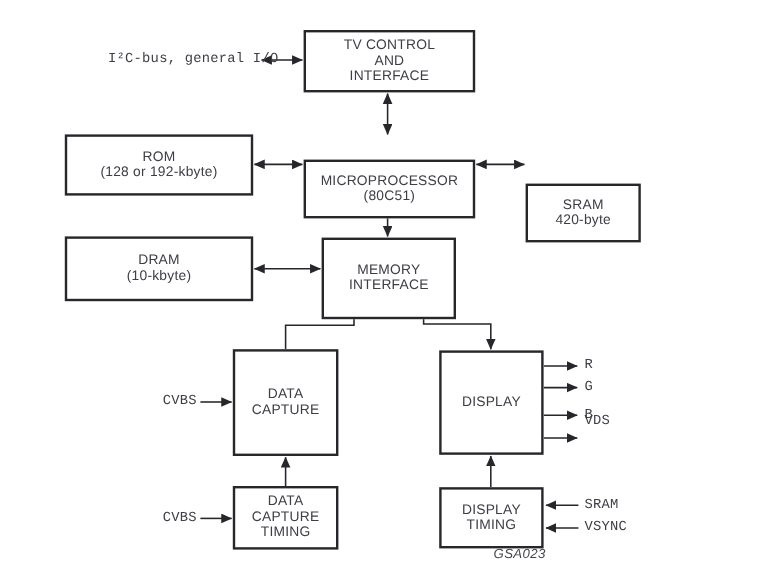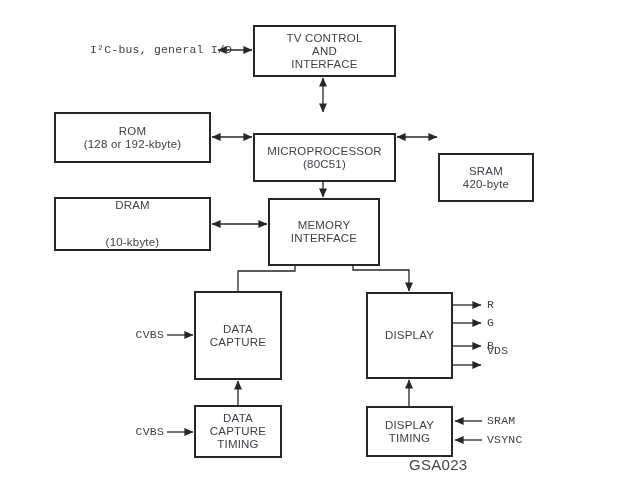--- a/index.html
+++ b/index.html
@@ -40,31 +40,32 @@
     font-size: 11.5px;
     line-height: 14px;
     letter-spacing: 0.2px;
     white-space: nowrap;
     z-index: 2;
     font-family: Liberation Mono, monospace;
   }
   .right-align { text-align: right; }
   .figcode {
     position: absolute;
-    font-size: 15px;
+    font-style: italic;
+    font-size: 11px;
     color: #46464e;
     letter-spacing: 0.3px;
     z-index: 2;
   }
   
   .b-tv      { left: 253px; top: 25px;  width: 143px; height: 52px; }
   .b-rom     { left: 54px;  top: 112px; width: 157px; height: 51px; }
   .b-micro   { left: 253px; top: 113px; width: 143px; height: 49px; margin-top: 20px; }
   .b-sram    { left: 438px; top: 113px; width: 96px; height: 49px; margin-top: 40px; }
-  .b-dram    { left: 54px;  top: 197px; width: 157px; height: 54px; justify-content: space-between; }
+  .b-dram    { left: 54px;  top: 197px; width: 157px; height: 54px; }
   .b-memif   { left: 268px; top: 198px; width: 112px; height: 68px; }
   .b-capture { left: 194px; top: 291px; width: 88px;  height: 89px; }
   .b-display { left: 366px; top: 292px; width: 87px;  height: 87px; }
   .b-dctim   { left: 194px; top: 405px; width: 88px;  height: 53px; }
   .b-disptim { left: 366px; top: 406px; width: 87px;  height: 51px; }
   
   .l-i2c   { left: 90px;  top: 43px;  width: 122px; }
   .l-cvbs1 { left: 126px; top: 328px; width: 38px; }
   .l-cvbs2 { left: 126px; top: 425px; width: 38px; }
   .l-r     { left: 487px; top: 298px; }

